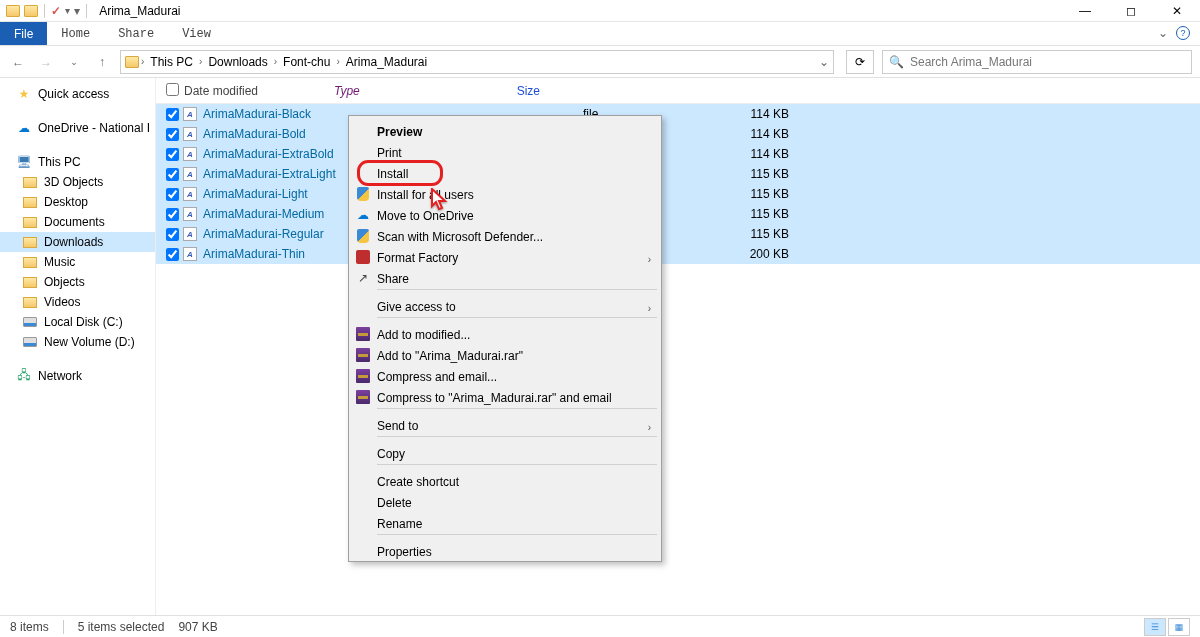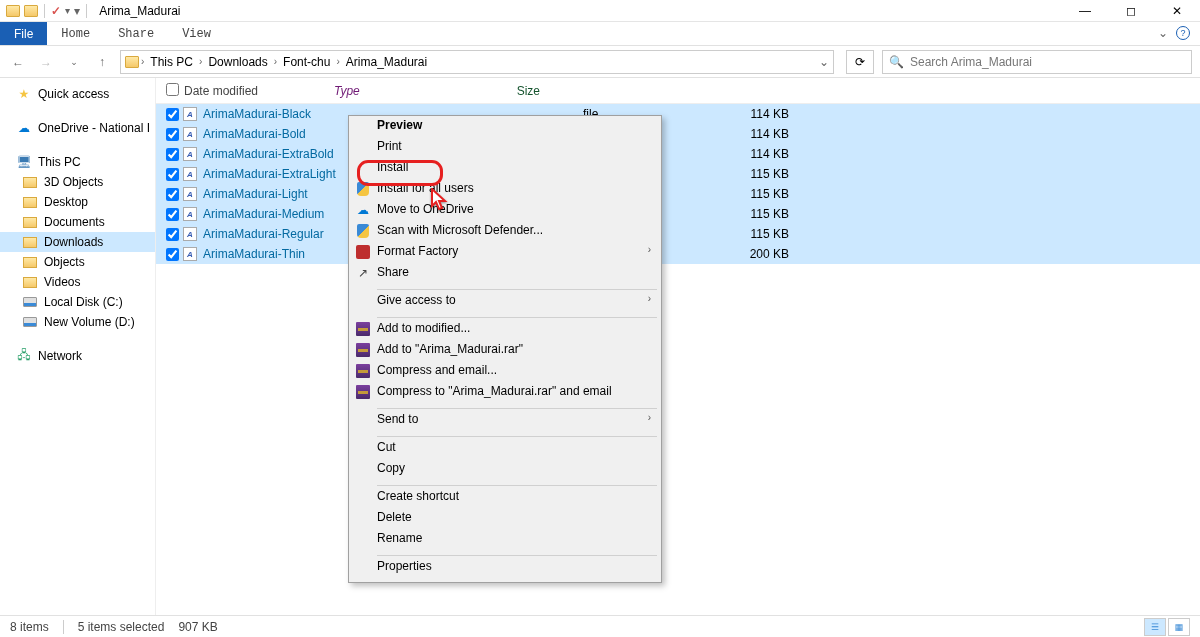--- a/index.html
+++ b/index.html
@@ -49,32 +49,32 @@
 .ico-disk { width: 14px; height: 10px; background: #e0e0e0; border: 1px solid #999; border-radius: 1px; position: relative; }
 .ico-disk::after { content: ''; position: absolute; bottom: 0; left: 0; right: 0; height: 3px; background: #3a8ad6; }
 
 
 .filelist { flex: 1; position: relative; }
 .fl-header { display: flex; height: 26px; align-items: center; border-bottom: 1px solid #eee; padding-left: 10px; }
 .fl-h-check { width: 18px; }
 .fl-h-name { width: 252px; color: #1a5fb4; padding-left: 2px; }
 .fl-h-date { width: 150px; color: #444; }
 .fl-h-type { width: 130px; color: #701a75; font-style: italic; }
-.fl-h-size { width: 76px; color: #14532d; text-align: right; }
+.fl-h-size { width: 76px; color: #1d4ed8; text-align: right; }
 .fl-row { display: flex; height: 20px; align-items: center; padding-left: 10px; background: #cce8ff; }
 .fl-row input[type=checkbox] { margin-right: 4px; }
 .fl-fonticon { width: 14px; height: 14px; background: #fff; border: 1px solid #aaa; margin-right: 6px; display: flex; align-items: center; justify-content: center; color: #3a5fb4; font-size: 8px; font-style: italic; font-weight: bold; }
 .fl-name { width: 230px; color: #0369a1; }
 .fl-date { width: 150px; color: #000; }
 .fl-type { width: 130px; color: #000; }
 .fl-size { width: 76px; color: #000; text-align: right; }
 
 
 .context-menu { position: absolute; left: 348px; top: 115px; width: 314px; background: #f0f0f0; border: 1px solid #a0a0a0; box-shadow: 3px 3px 6px rgba(0,0,0,0.25); padding: 2px; }
-.cm-item { display: flex; align-items: flex-start; height: 21px; padding: 0 8px 0 26px; position: relative; color: #000; }
+.cm-item { display: flex; align-items: flex-end; height: 21px; padding: 0 8px 0 26px; position: relative; color: #000; }
 .cm-item.bold { font-weight: 600; }
 .cm-sep { height: 1px; background: #d0d0d0; margin: 3px 2px 3px 26px; }
 .cm-icon { position: absolute; left: 4px; width: 16px; height: 16px; display: flex; align-items: center; justify-content: center; }
 .cm-arrow { margin-left: auto; color: #555; font-size: 10px; }
 .cm-shield { width: 12px; height: 14px; background: linear-gradient(135deg,#3a8ad6 50%, #f5c542 50%); border-radius: 2px 2px 4px 4px; }
 .cm-cloud { color: #0078d4; }
 .cm-rar { width: 14px; height: 14px; background: linear-gradient(#7b3f9e,#4a2a6b); border-radius: 1px; position: relative; }
 .cm-rar::after { content:''; position:absolute; top:6px; left:2px; right:2px; height:3px; background:#c49a3a; }
 .cm-ff { width:14px; height:14px; background:#be2e2e; border-radius:2px; }
 .cm-share { color:#444; }
@@ -190,20 +190,26 @@
           <div class="sb-item active">
             <span class="sb-icon ">
               <span class="ico-folder"></span>
             </span>
             <span>Downloads</span>
           </div>
           <div class="sb-item">
             <span class="sb-icon ">
               <span class="ico-folder"></span>
             </span>
+            <span>Music</span>
+          </div>
+          <div class="sb-item">
+            <span class="sb-icon ">
+              <span class="ico-folder"></span>
+            </span>
             <span>Objects</span>
           </div>
           <div class="sb-item">
             <span class="sb-icon ">
               <span class="ico-folder"></span>
             </span>
             <span>Videos</span>
           </div>
           <div class="sb-item">
             <span class="sb-icon ">
@@ -369,23 +375,20 @@
         <span class="cm-rar"></span>
       </span>
       <span>Compress to "Arima_Madurai.rar" and email</span>
     </div>
     <div class="cm-sep"></div>
     <div class="cm-item">
       <span>Send to</span>
       <span class="cm-arrow">›</span>
     </div>
     <div class="cm-sep"></div>
-    <div class="cm-item">
-      <span>Cut</span>
-    </div>
     <div class="cm-item">
       <span>Copy</span>
     </div>
     <div class="cm-sep"></div>
     <div class="cm-item">
       <span>Create shortcut</span>
     </div>
     <div class="cm-item">
       <span>Delete</span>
     </div>

